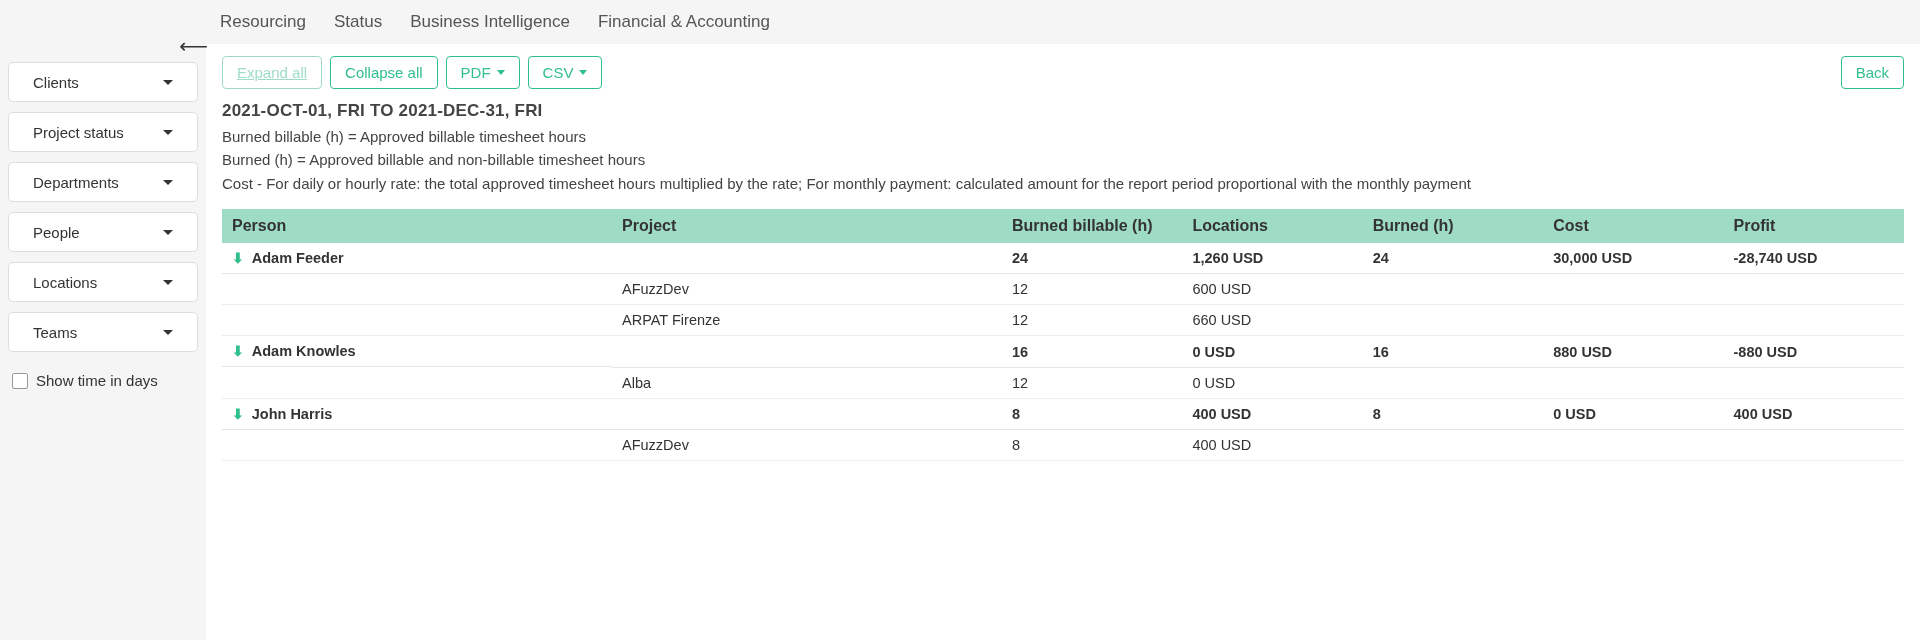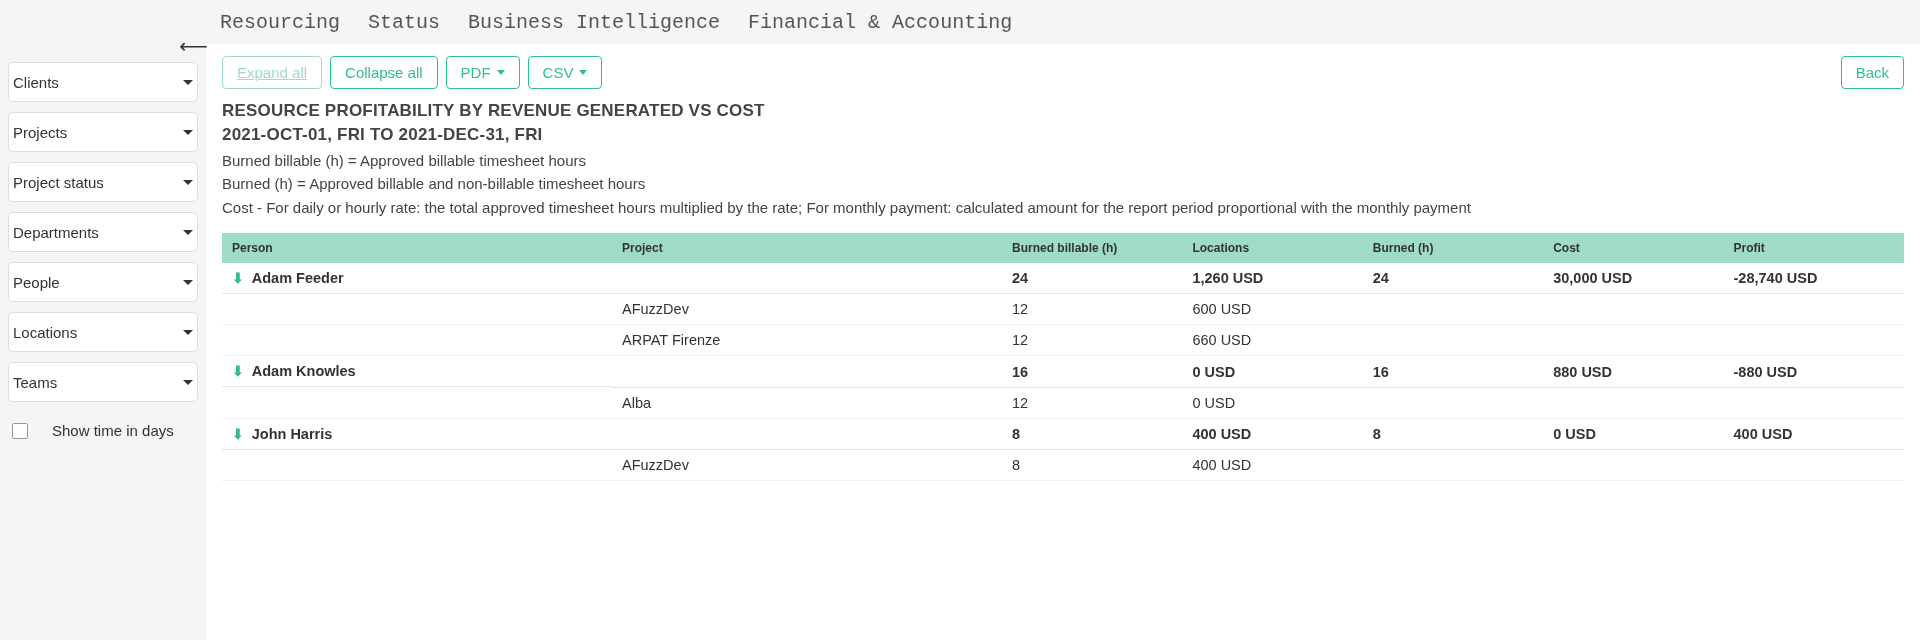--- a/index.html
+++ b/index.html
@@ -15,23 +15,22 @@
   .topbar {
     height: 44px;
     padding: 0 0 0 220px;
     display: flex;
     align-items: center;
     gap: 28px;
   }
   .topbar a {
     color: #555;
     text-decoration: none;
-    font-size: 20px;
+    font-size: 17px;
     cursor: pointer;
-    font-family: Liberation Mono, monospace;
   }
   .layout {
     display: flex;
     height: calc(100% - 44px);
   }
   .sidebar {
     width: 206px;
     padding: 18px 8px 0 8px;
     flex-shrink: 0;
     position: relative;
@@ -46,36 +45,36 @@
     line-height: 1;
   }
   .filter {
     background: #fff;
     border: 1px solid #ddd;
     border-radius: 5px;
     height: 40px;
     display: flex;
     align-items: center;
     justify-content: space-between;
-    padding: 0 4px;
+    padding: 0 24px;
     margin-bottom: 10px;
     cursor: pointer;
     font-size: 15px;
     color: #333;
   }
   .caret {
     width: 0; height: 0;
     border-left: 5px solid transparent;
     border-right: 5px solid transparent;
     border-top: 5px solid #333;
   }
   .checkbox-row {
     display: flex;
     align-items: center;
-    gap: 24px;
+    gap: 8px;
     margin-top: 20px;
     padding: 0 4px;
     font-size: 15px;
     color: #333;
   }
   .checkbox {
     width: 16px; height: 16px;
     border: 1px solid #999;
     border-radius: 2px;
     background: #fff;
@@ -130,21 +129,21 @@
     border-collapse: collapse;
     table-layout: fixed;
     font-size: 14.5px;
   }
   thead th {
     background: #9fdcc5;
     color: #333;
     font-weight: 700;
     text-align: left;
     padding: 8px 10px;
-    font-size: 12px;
+    font-size: 16px;
   }
   col.c-person  { width: 320px; }
   col.c-project { width: 320px; }
   col.c-bb      { width: 148px; }
   col.c-gen     { width: 148px; }
   col.c-bh      { width: 148px; }
   col.c-cost    { width: 148px; }
   col.c-profit  { width: 148px; }
   tbody td {
     padding: 7px 10px;
@@ -178,24 +177,20 @@
   <a>Status</a>
   <a>Business Intelligence</a>
   <a>Financial &amp; Accounting</a>
 </div>
 
 <div class="layout">
   <aside class="sidebar">
     <span class="back-arrow">⟵</span>
     <div class="filter">
       <span>Clients</span>
-      <span class="caret"></span>
-    </div>
-    <div class="filter">
-      <span>Projects</span>
       <span class="caret"></span>
     </div>
     <div class="filter">
       <span>Project status</span>
       <span class="caret"></span>
     </div>
     <div class="filter">
       <span>Departments</span>
       <span class="caret"></span>
     </div>
@@ -228,21 +223,20 @@
         </button>
         <button class="btn">
           <span>CSV</span>
           <span class="dd-caret"></span>
         </button>
       </div>
       <button class="btn">Back</button>
     </div>
 
     <div class="title-block">
-      <h2>RESOURCE PROFITABILITY BY REVENUE GENERATED VS COST</h2>
       <h2>2021-OCT-01, FRI TO 2021-DEC-31, FRI</h2>
       <p>Burned billable (h) = Approved billable timesheet hours</p>
       <p>Burned (h) = Approved billable and non-billable timesheet hours</p>
       <p>Cost - For daily or hourly rate: the total approved timesheet hours multiplied by the rate; For monthly payment: calculated amount for the report period proportional with the monthly payment</p>
     </div>
 
     <table>
       <colgroup>
         <col class="c-person">
           <col class="c-project">

